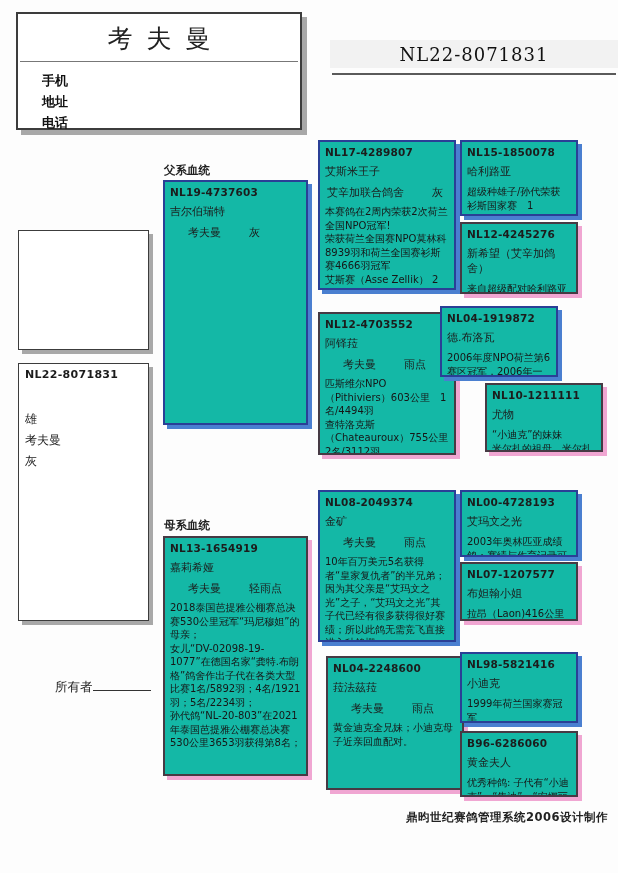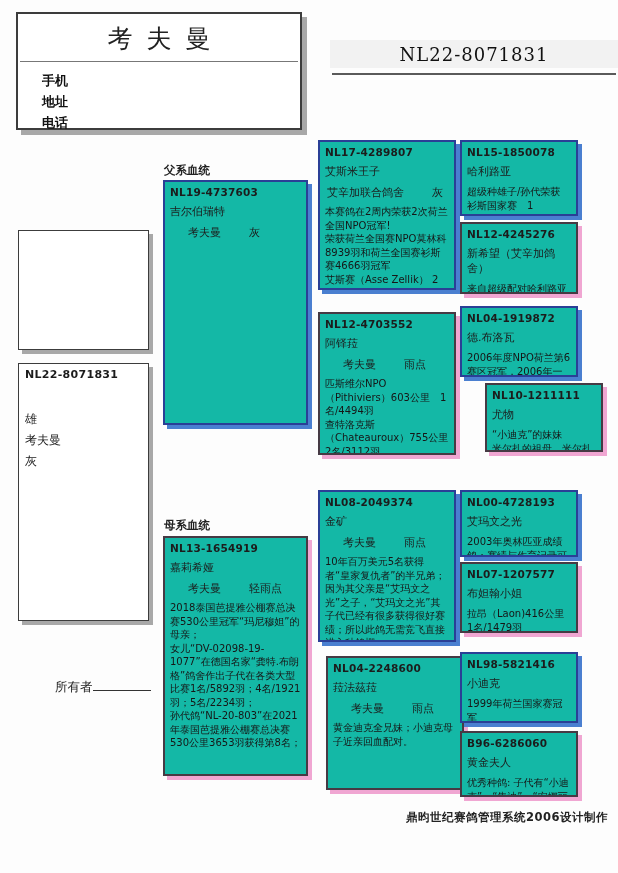--- a/index.html
+++ b/index.html
@@ -182,41 +182,41 @@
 莫林考特 NPO　1名/8939羽</div>
   </div>
 
   <div class="pbox female" style="left:460px;top:222px;width:118px;height:72px">
     <div class="ring">NL12-4245276</div>
     <div class="pname">新希望（艾辛加鸽舍）</div>
     <div class="pbody">来自超级配对哈利路亚X新希望后代荣获
 NPO衫斯赛1名/4666羽；全国1</div>
   </div>
 
-  <div class="pbox male" style="left:460px;top:306px;width:118px;height:71px">
+  <div class="pbox male" style="left:440px;top:306px;width:118px;height:71px">
     <div class="ring">NL04-1919872</div>
     <div class="pname">德.布洛瓦</div>
     <div class="pbody">2006年度NPO荷兰第6赛区冠军，2006年一天长距离比赛冠军</div>
   </div>
 
   <div class="pbox female" style="left:485px;top:383px;width:118px;height:69px">
     <div class="ring">NL10-1211111</div>
     <div class="pname">尤物</div>
     <div class="pbody">“小迪克”的妹妹
 米尔扎的祖母，米尔扎曾荣获4次前十名，总过荣获41次名次</div>
   </div>
 
   <div class="pbox male" style="left:460px;top:490px;width:118px;height:67px">
     <div class="ring">NL00-4728193</div>
     <div class="pname">艾玛文之光</div>
     <div class="pbody">2003年奥林匹亚成绩鸽；赛绩与作育记录可与小迪克媲美
 作出多羽优秀赛绩后裔</div>
   </div>
 
-  <div class="pbox female" style="left:460px;top:562px;width:118px;height:71px">
+  <div class="pbox female" style="left:460px;top:562px;width:118px;height:59px">
     <div class="ring">NL07-1207577</div>
     <div class="pname">布妲翰小姐</div>
     <div class="pbody">拉昂（Laon)416公里　1名/1479羽
 帕玛瑞欧（Pommeroeul)333公里</div>
   </div>
 
   <div class="pbox male" style="left:460px;top:652px;width:118px;height:71px">
     <div class="ring">NL98-5821416</div>
     <div class="pname">小迪克</div>
     <div class="pbody">1999年荷兰国家赛冠军

